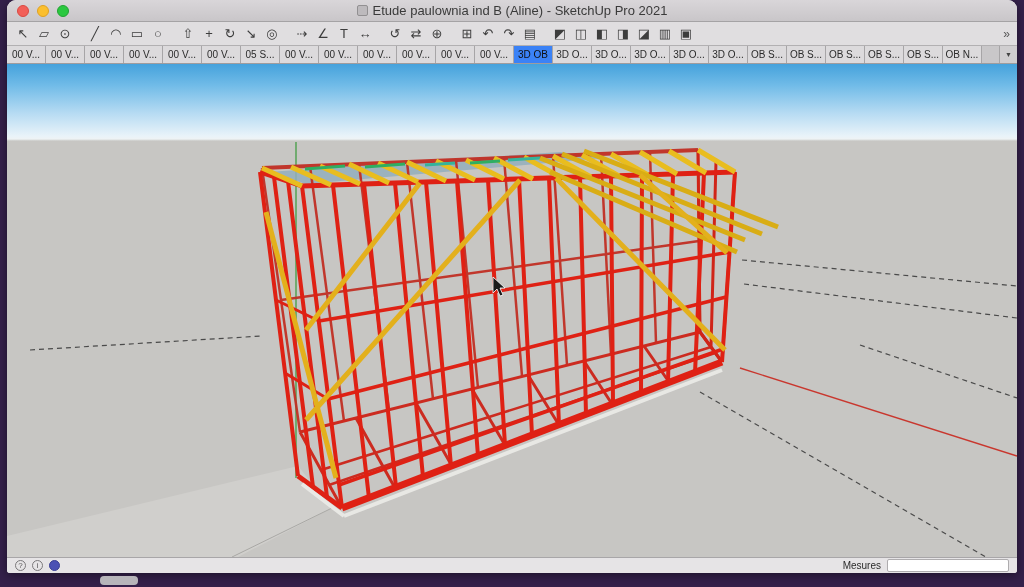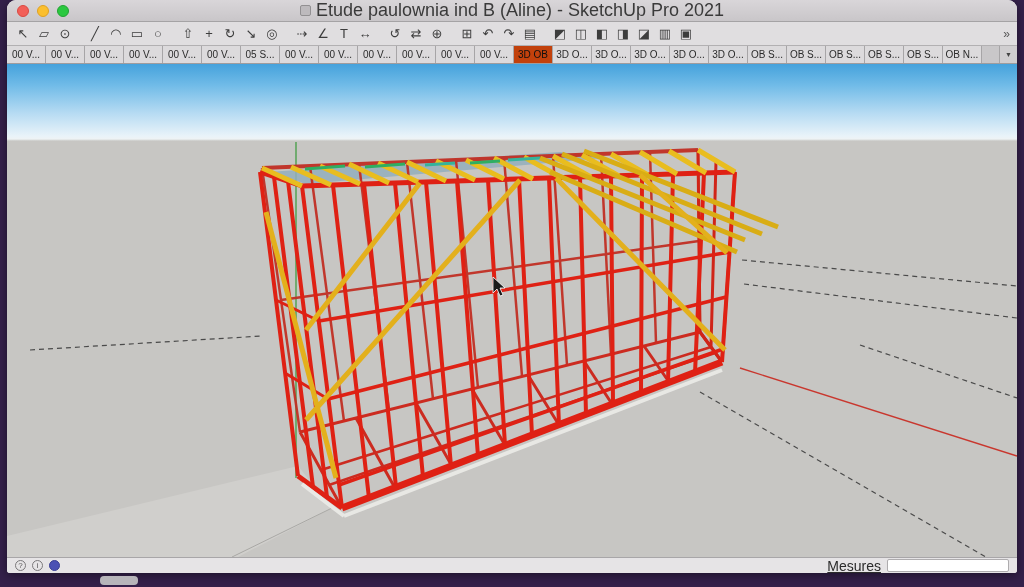--- a/index.html
+++ b/index.html
@@ -24,21 +24,21 @@
     background: linear-gradient(#d9d6d9, #c9c6c9);
     border-bottom: 1px solid #a5a3a5;
     display: flex; align-items: center; justify-content: center;
     position: relative;
   }
   .traffic { position: absolute; left: 10px; top: 5px; display: flex; gap: 8px; }
   .tl { width: 12px; height: 12px; border-radius: 50%; }
   .tl.close { background: #f25f58; border: 1px solid #d94942; }
   .tl.min   { background: #fbbf2e; border: 1px solid #dfa123; }
   .tl.max   { background: #2bc840; border: 1px solid #24a233; }
-  .title { font-size: 18px; color: #3a3a3a; display: flex; align-items: center; gap: 5px; }
+  .title { font-size: 13px; color: #3a3a3a; display: flex; align-items: center; gap: 5px; }
   .proxy { width: 11px; height: 11px; background: #bdbabd; border: 1px solid #929092; border-radius: 2px; display: inline-block; }
   .toolbar {
     height: 24px; flex: 0 0 auto;
     background: #e0dee0; border-bottom: 1px solid #b2b0b2;
     display: flex; align-items: center; padding: 0 6px; position: relative;
   }
   .tools { display: flex; align-items: center; }
   .tool-btn {
     width: 20px; height: 20px; margin-right: 1px;
     display: flex; align-items: center; justify-content: center;
@@ -52,21 +52,21 @@
     display: flex; align-items: stretch;
   }
   .tabs { display: flex; flex: 1; overflow: hidden; }
   .scene-tab {
     flex: 0 0 39px; width: 39px;
     border-right: 1px solid #a7a5a7; background: #dcdadc;
     font-size: 10px; color: #2b2b2b;
     display: flex; align-items: center; justify-content: center;
     white-space: nowrap; overflow: hidden;
   }
-  .scene-tab.selected { background: #c2410c; color: #101010; }
+  .scene-tab.selected { background: #3b82f6; color: #101010; }
   .tab-overflow {
     flex: 0 0 18px; background: #d0ced0; border-left: 1px solid #a7a5a7;
     font-size: 7px; color: #444;
     display: flex; align-items: center; justify-content: center;
   }
   .viewport {
     flex: 1; position: relative;
     background: linear-gradient(to bottom,
       #45a2dc 0, #72bce8 22px, #b8dcf3 50px, #e9f3f9 72px,
       #eef3f5 75px, #c7c6c3 77px, #c7c6c3 100%);
@@ -77,21 +77,21 @@
     background: #e6e4e6; border-top: 1px solid #a8a6a8;
     display: flex; align-items: center; padding: 0 8px; gap: 6px;
   }
   .sb-icon {
     width: 11px; height: 11px; border-radius: 50%;
     border: 1px solid #7a787a; color: #5a585a;
     font-size: 8px; line-height: 9px; text-align: center;
   }
   .sb-icon.profile { background: #4a50b4; border-color: #3a3f95; }
   .measure-wrap { margin-left: auto; display: flex; align-items: center; gap: 6px; }
-  .measure-label { font-size: 14px; color: #2b2b2b; text-decoration: underline; }
+  .measure-label { font-size: 10px; color: #2b2b2b; }
   .measure-box {
     width: 122px; height: 13px; background: #fff;
     border: 1px solid #aeacae; border-radius: 2px;
     font-size: 10px; padding: 0 3px;
   }
   .dock-pill {
     position: absolute; left: 100px; bottom: 2px;
     width: 38px; height: 9px; background: #b7b5ba; border-radius: 4px;
   }
 </style>

